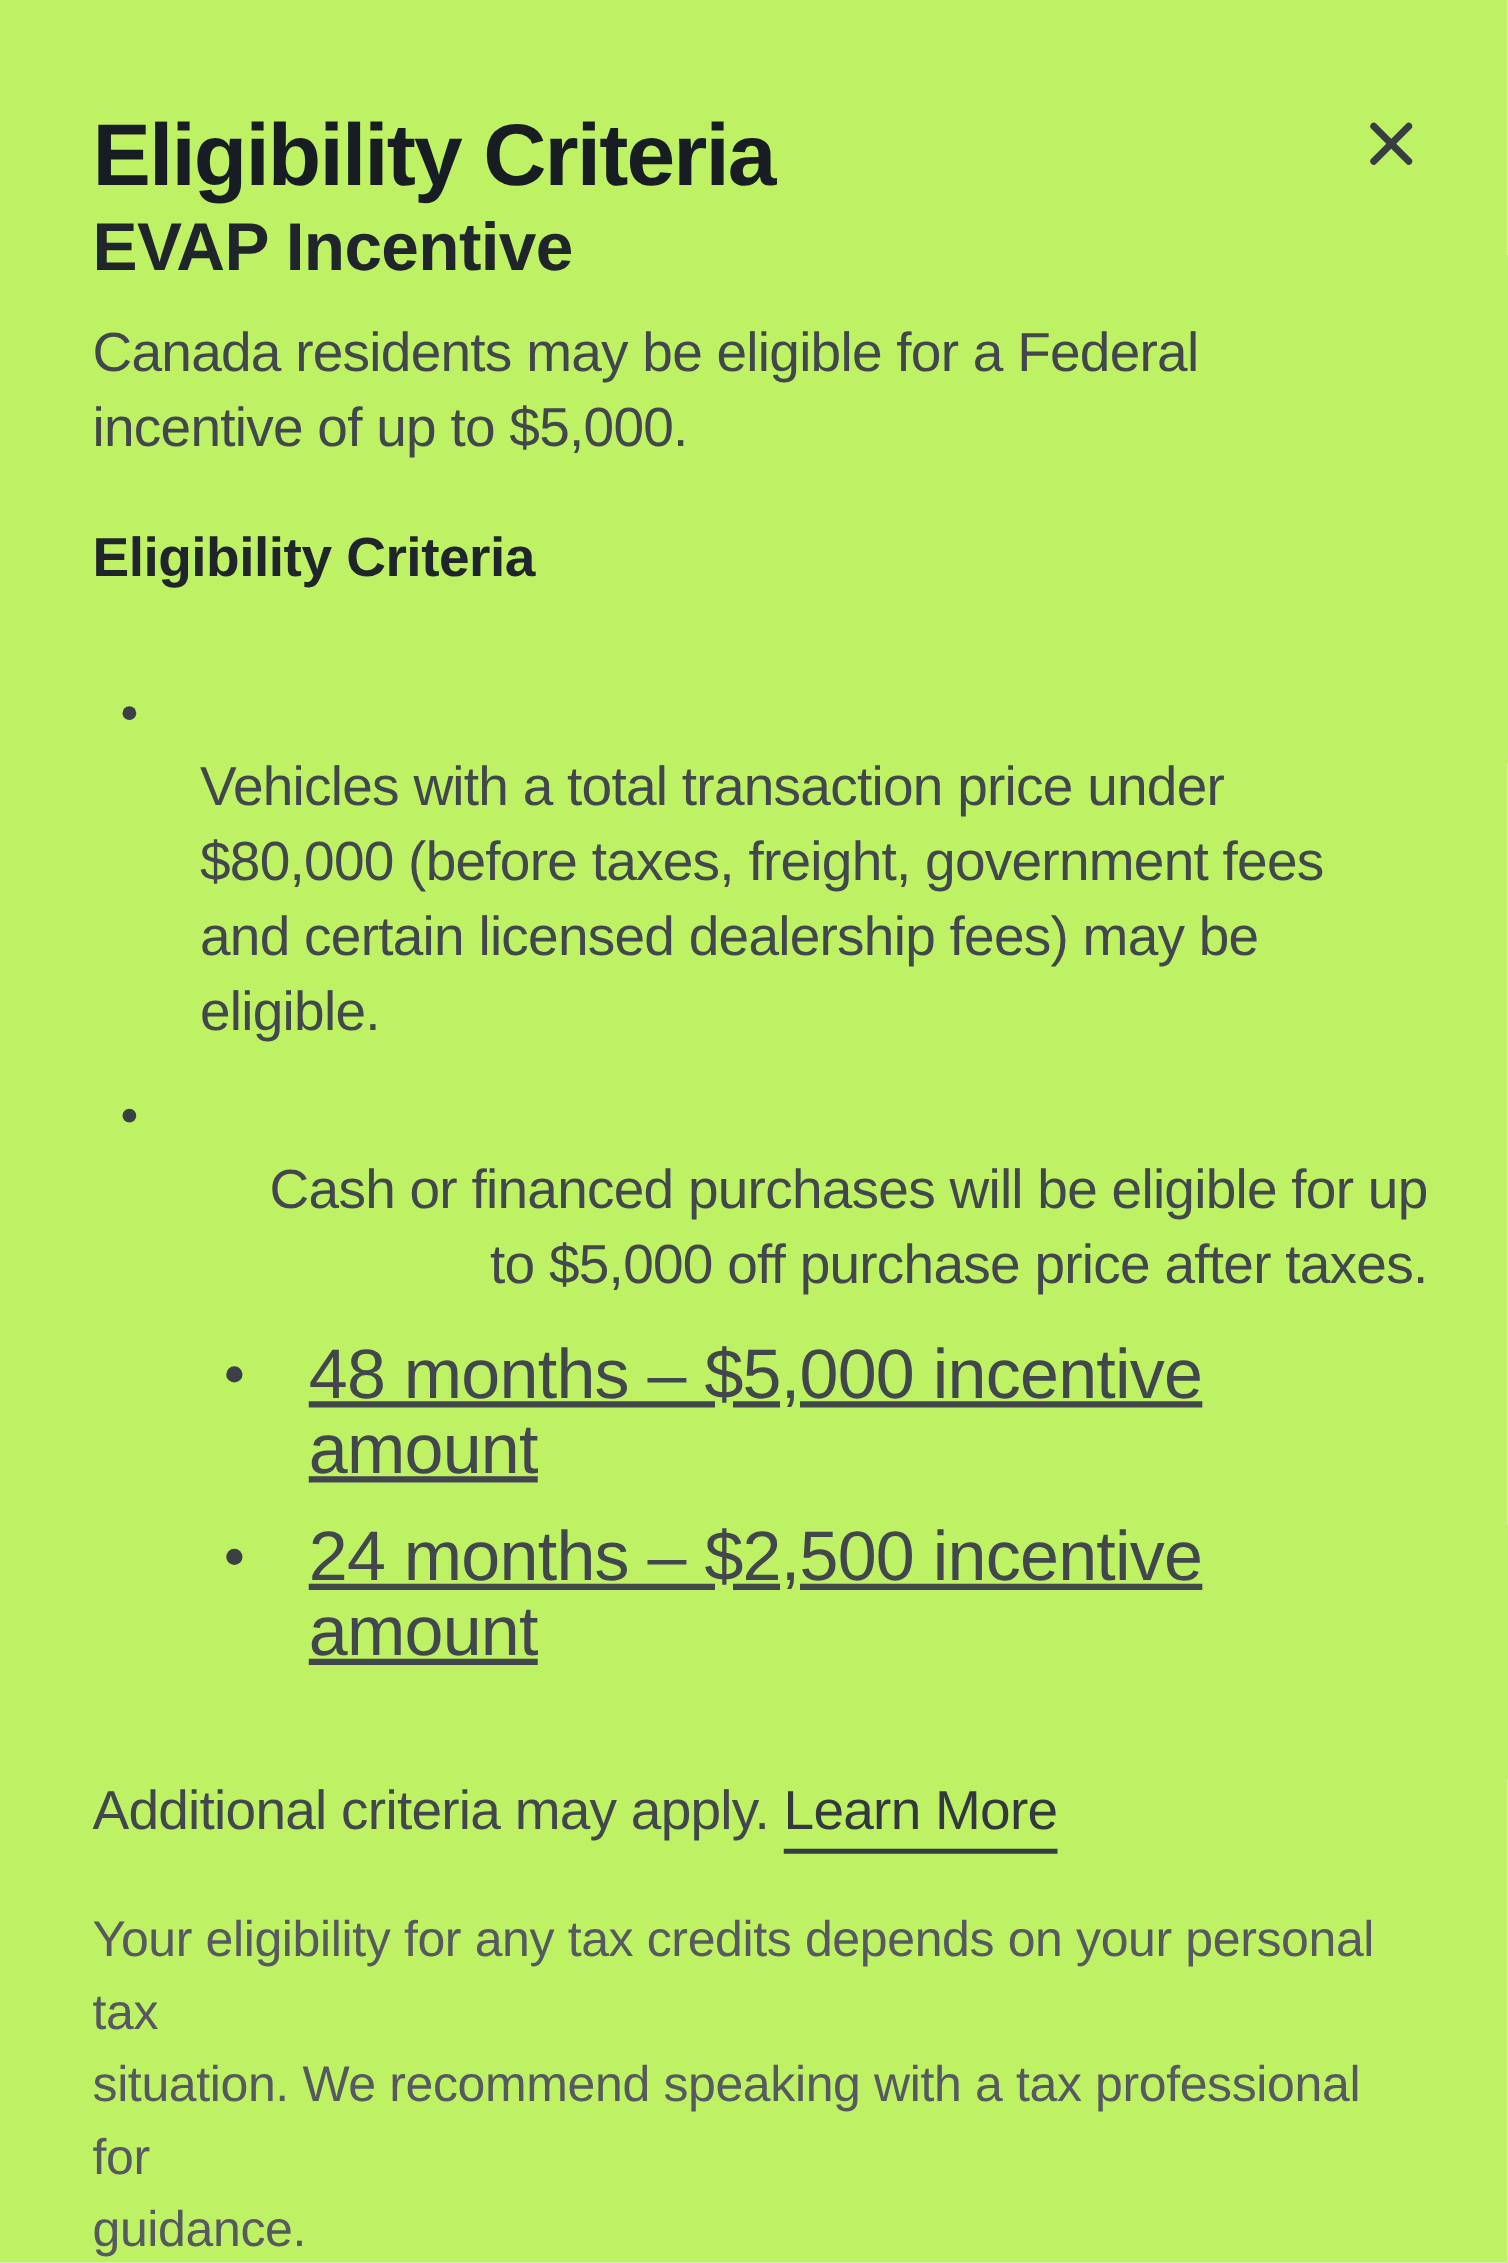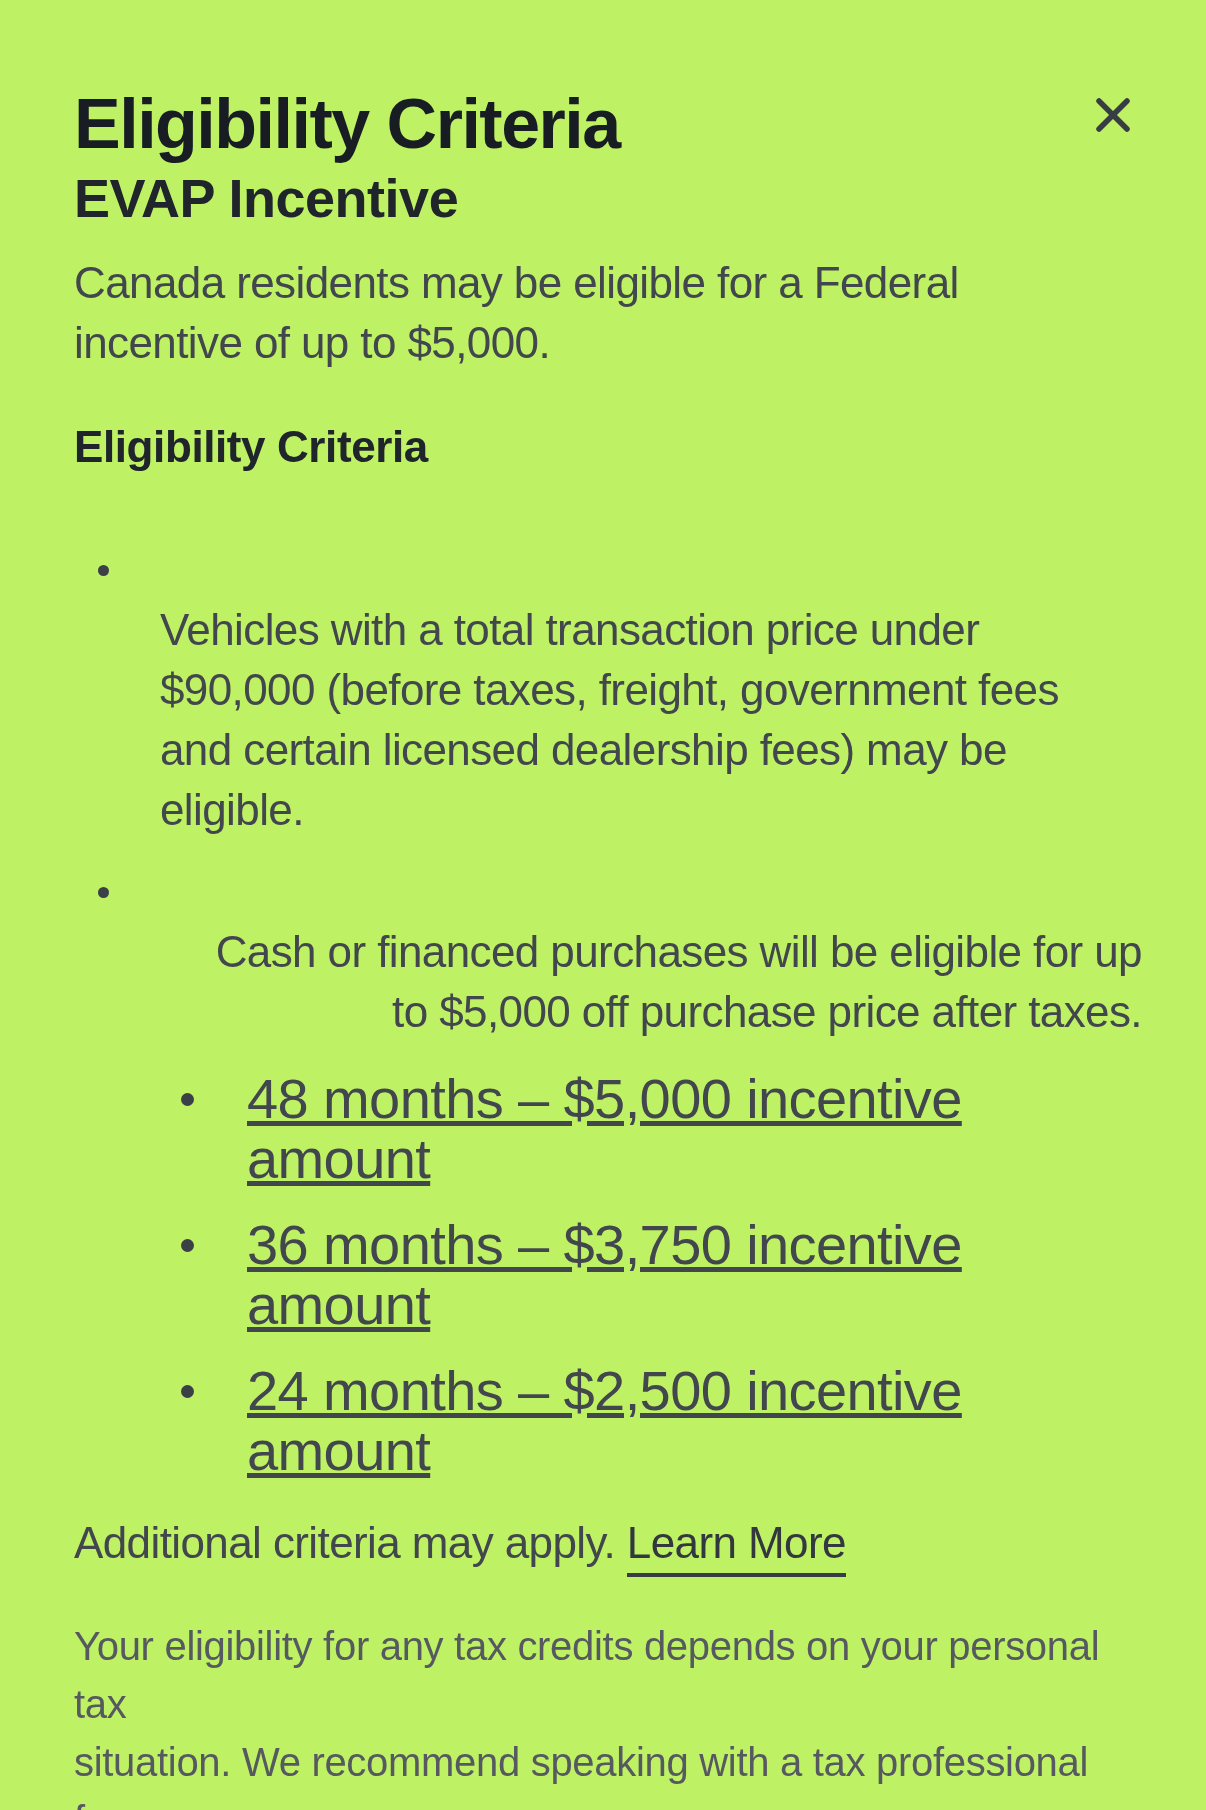--- a/index.html
+++ b/index.html
@@ -100,21 +100,21 @@
   .sub-bullet .dot {
     position: absolute;
     left: 107px;
     top: 24px;
     width: 13px;
     height: 13px;
     border-radius: 50%;
     background: #3b3f46;
   }
   .additional {
-    margin-top: 32px;
+    margin-top: 84px;
     font-size: 44px;
     line-height: 60px;
     letter-spacing: -0.6px;
     color: #42464d;
   }
   .learn-more {
     color: #33373e;
     text-decoration: none;
     border-bottom: 4px solid #383c43;
     padding-bottom: 6px;
@@ -149,36 +149,33 @@
   <div class="h2">EVAP Incentive</div>
 
   <div class="intro">Canada residents may be eligible for a Federal
 incentive of up to $5,000.</div>
 
   <div class="h3">Eligibility Criteria</div>
 
   <div class="bullets">
     <div class="bullet">
       <span class="dot"></span><span>Vehicles with a total transaction price under
-$90,000 (before taxes, freight, government fees
+$80,000 (before taxes, freight, government fees
 and certain licensed dealership fees) may be
 eligible.</span>
     </div>
     <div class="bullet">
       <span class="dot"></span><span>Cash or financed purchases will be eligible for up
 to $5,000 off purchase price after taxes.</span>
     </div>
   </div>
 
   <div class="subs">
     <div class="sub-bullet">
       <span class="dot"></span><span>48 months – $5,000 incentive amount</span>
-    </div>
-    <div class="sub-bullet">
-      <span class="dot"></span><span>36 months – $3,750 incentive amount</span>
     </div>
     <div class="sub-bullet">
       <span class="dot"></span><span>24 months – $2,500 incentive amount</span>
     </div>
   </div>
 
   <div class="additional">
     <span>Additional criteria may apply.</span>
     <span> </span>
     <a class="learn-more">Learn More</a>

